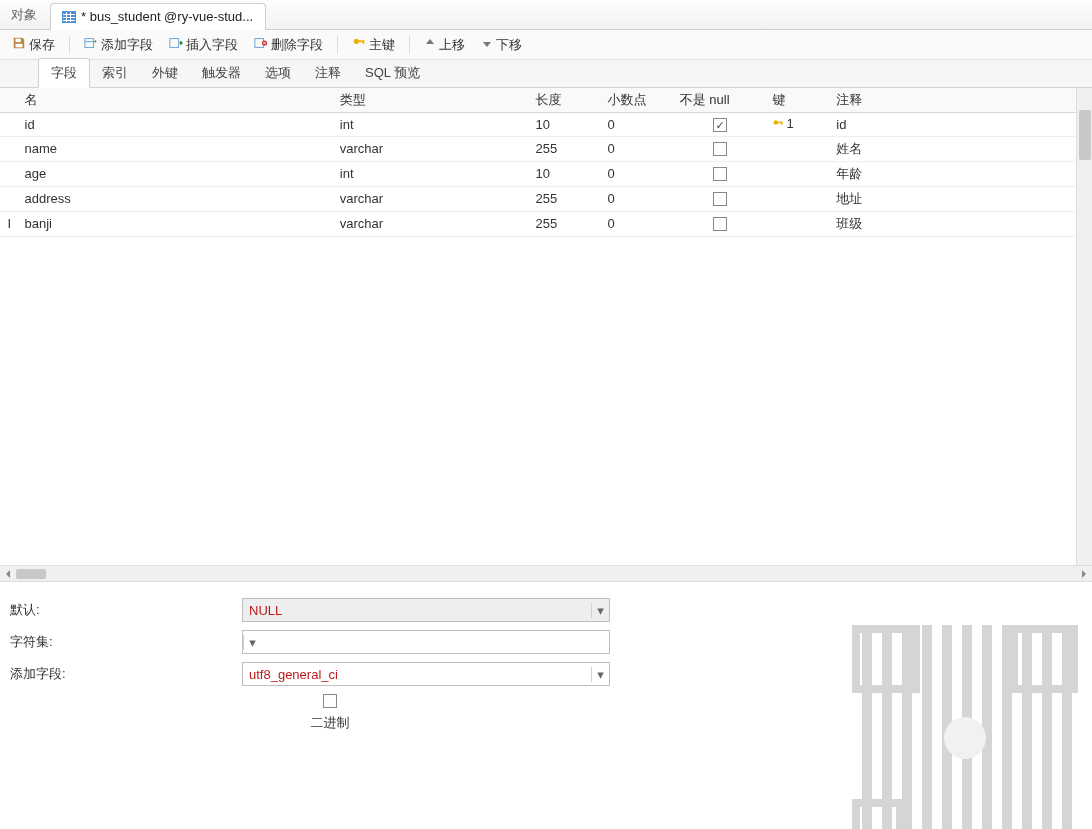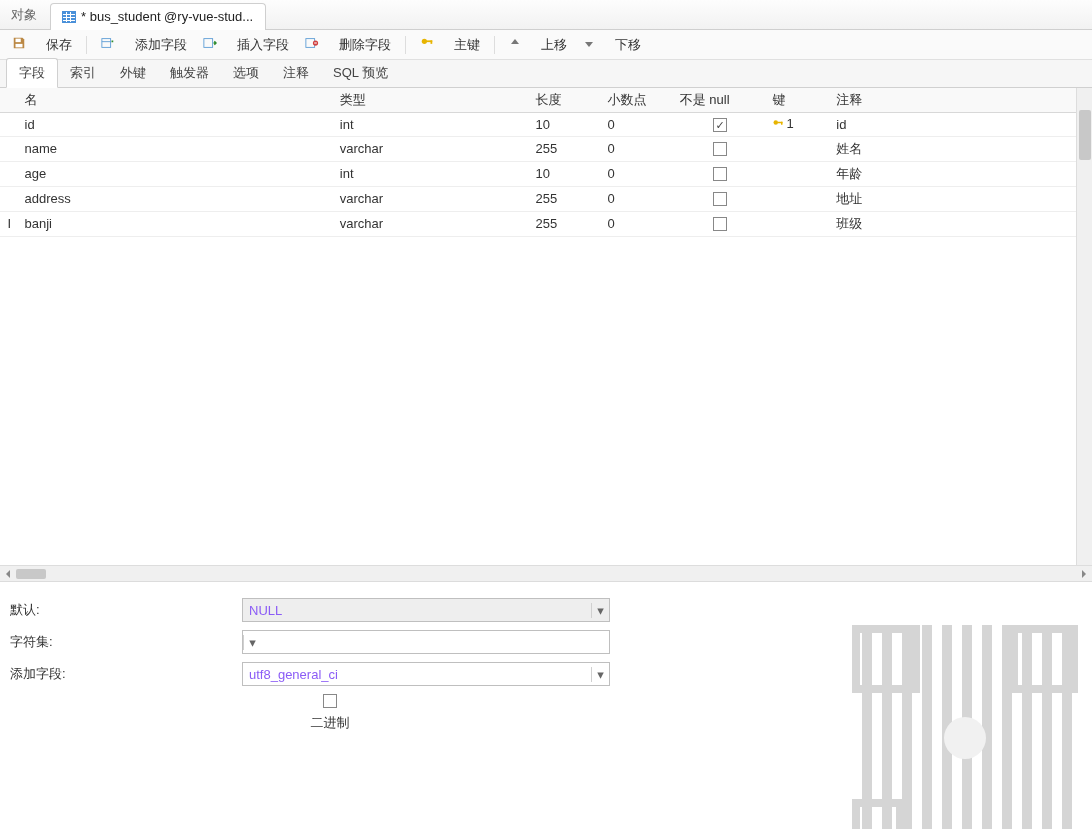--- a/index.html
+++ b/index.html
@@ -7,29 +7,29 @@
   body { font-family: "Microsoft YaHei", "Segoe UI", Arial, sans-serif; font-size: 13px; color: #333; background: #fff; overflow: hidden; }
 
   
   .tabstrip { display: flex; align-items: flex-end; height: 30px; border-bottom: 1px solid #cfcfcf; background: linear-gradient(#fdfdfd,#f2f2f2); }
   .tabstrip .tab { display: flex; align-items: flex-start; gap: 4px; padding: 5px 12px 5px 10px; border: 1px solid transparent; border-bottom: none; color: #666; cursor: pointer; }
   .tabstrip .tab.active { background: #fff; border-color: #cfcfcf; border-radius: 4px 4px 0 0; margin-bottom: -1px; color: #222; }
   .tabstrip .tab .icon { width: 16px; height: 16px; }
 
   
   .toolbar { display: flex; align-items: center; gap: 4px; height: 30px; padding: 0 6px; border-bottom: 1px solid #e0e0e0; background: #fafafa; }
-  .toolbar .btn { display: flex; align-items: center; gap: 20px; padding: 2px 6px; cursor: pointer; color: #333; white-space: nowrap; }
+  .toolbar .btn { display: flex; align-items: center; gap: 3px; padding: 2px 6px; cursor: pointer; color: #333; white-space: nowrap; }
   .toolbar .sep { width: 1px; height: 18px; background: #ddd; margin: 0 4px; }
 
   
 
   
   .paneltabs { display: flex; align-items: flex-end; height: 28px; background: #f6f6f6; border-bottom: 1px solid #d0d0d0; padding-left: 6px; }
   .paneltabs .ptab { padding: 5px 12px; cursor: pointer; color: #444; }
-  .paneltabs .ptab.active { background: #fff; border: 1px solid #d0d0d0; border-bottom: 1px solid #fff; border-radius: 3px 3px 0 0; margin-bottom: -1px; }
+  .paneltabs .ptab.active { background: #fff; border: 1px solid #d0d0d0; border-bottom: 1px solid #fff; border-radius: 3px 3px 0 0; margin-bottom: -1px; margin-left: 32px; }
 
   
   .gridwrap { position: relative; height: 477px; }
   .gridscroll { position: absolute; inset: 0; overflow: auto; }
   table.grid { border-collapse: collapse; width: 100%; table-layout: fixed; }
   .grid th, .grid td { text-align: left; padding: 3px 6px; border-bottom: 1px solid #eee; font-weight: normal; white-space: nowrap; overflow: hidden; text-overflow: ellipsis; }
   .grid thead th { background: #f9f9f9; border-bottom: 1px solid #d8d8d8; color: #333; position: sticky; top: 0; }
   .grid .rowmarker { width: 18px; text-align: center; color: #333; }
   .grid .chk { display:inline-block; width:14px; height:14px; border:1px solid #888; background:#fff; vertical-align:middle; }
   .grid .chk.checked::after { content:"✓"; display:block; font-size:11px; line-height:12px; text-align:center; color:#444; }
@@ -45,21 +45,21 @@
   .hscrollrow .track { flex:1; position:relative; height:12px; }
   .hscrollrow .thumb { position:absolute; left:0; width:30px; top:1px; height:10px; background:#c8c8c8; border-radius:2px; }
 
   
   .bottom { height: 280px; background:#fff; border-top:1px solid #dcdcdc; display:flex; }
   .propcol { flex:0 0 660px; padding:16px 10px; }
   .proprow { display:flex; align-items:center; margin-bottom:8px; }
   .proprow label { width: 232px; color:#333; }
   .proprow .combo { flex:0 0 368px; display:flex; align-items:center; border:1px solid #bfbfbf; background:#fff; height:24px; }
   .proprow .combo.disabled { background:#eee; color:#666; }
-  .proprow .combo .value { flex:1; padding:0 6px; color:#8b5cf6; overflow:hidden; text-overflow:ellipsis; white-space:nowrap; }
+  .proprow .combo .value { flex:1; padding:0 6px; color:#b91c1c; overflow:hidden; text-overflow:ellipsis; white-space:nowrap; }
   .proprow .combo .dd { width:18px; text-align:center; color:#666; border-left:1px solid #d0d0d0; }
   .proprow .textbox { flex:0 0 368px; height:24px; border:1px solid #bfbfbf; background:#eee; }
   .checkboxrow { display:flex; align-items:center; gap:6px; margin-top:4px;flex-direction:column; }
   .checkboxrow .box { width:14px; height:14px; border:1px solid #888; }
 
   .qrslot { flex:1; display:flex; justify-content:flex-end; align-items:flex-end; padding:10px 14px 10px 0; }
   
   .qr { width:226px; height:226px; opacity:0.16; background:
       conic-gradient(#000 25%, #0000 0) 0 0/20px 20px,
       conic-gradient(#0000 75%, #000 0) 10px 10px/20px 20px;

